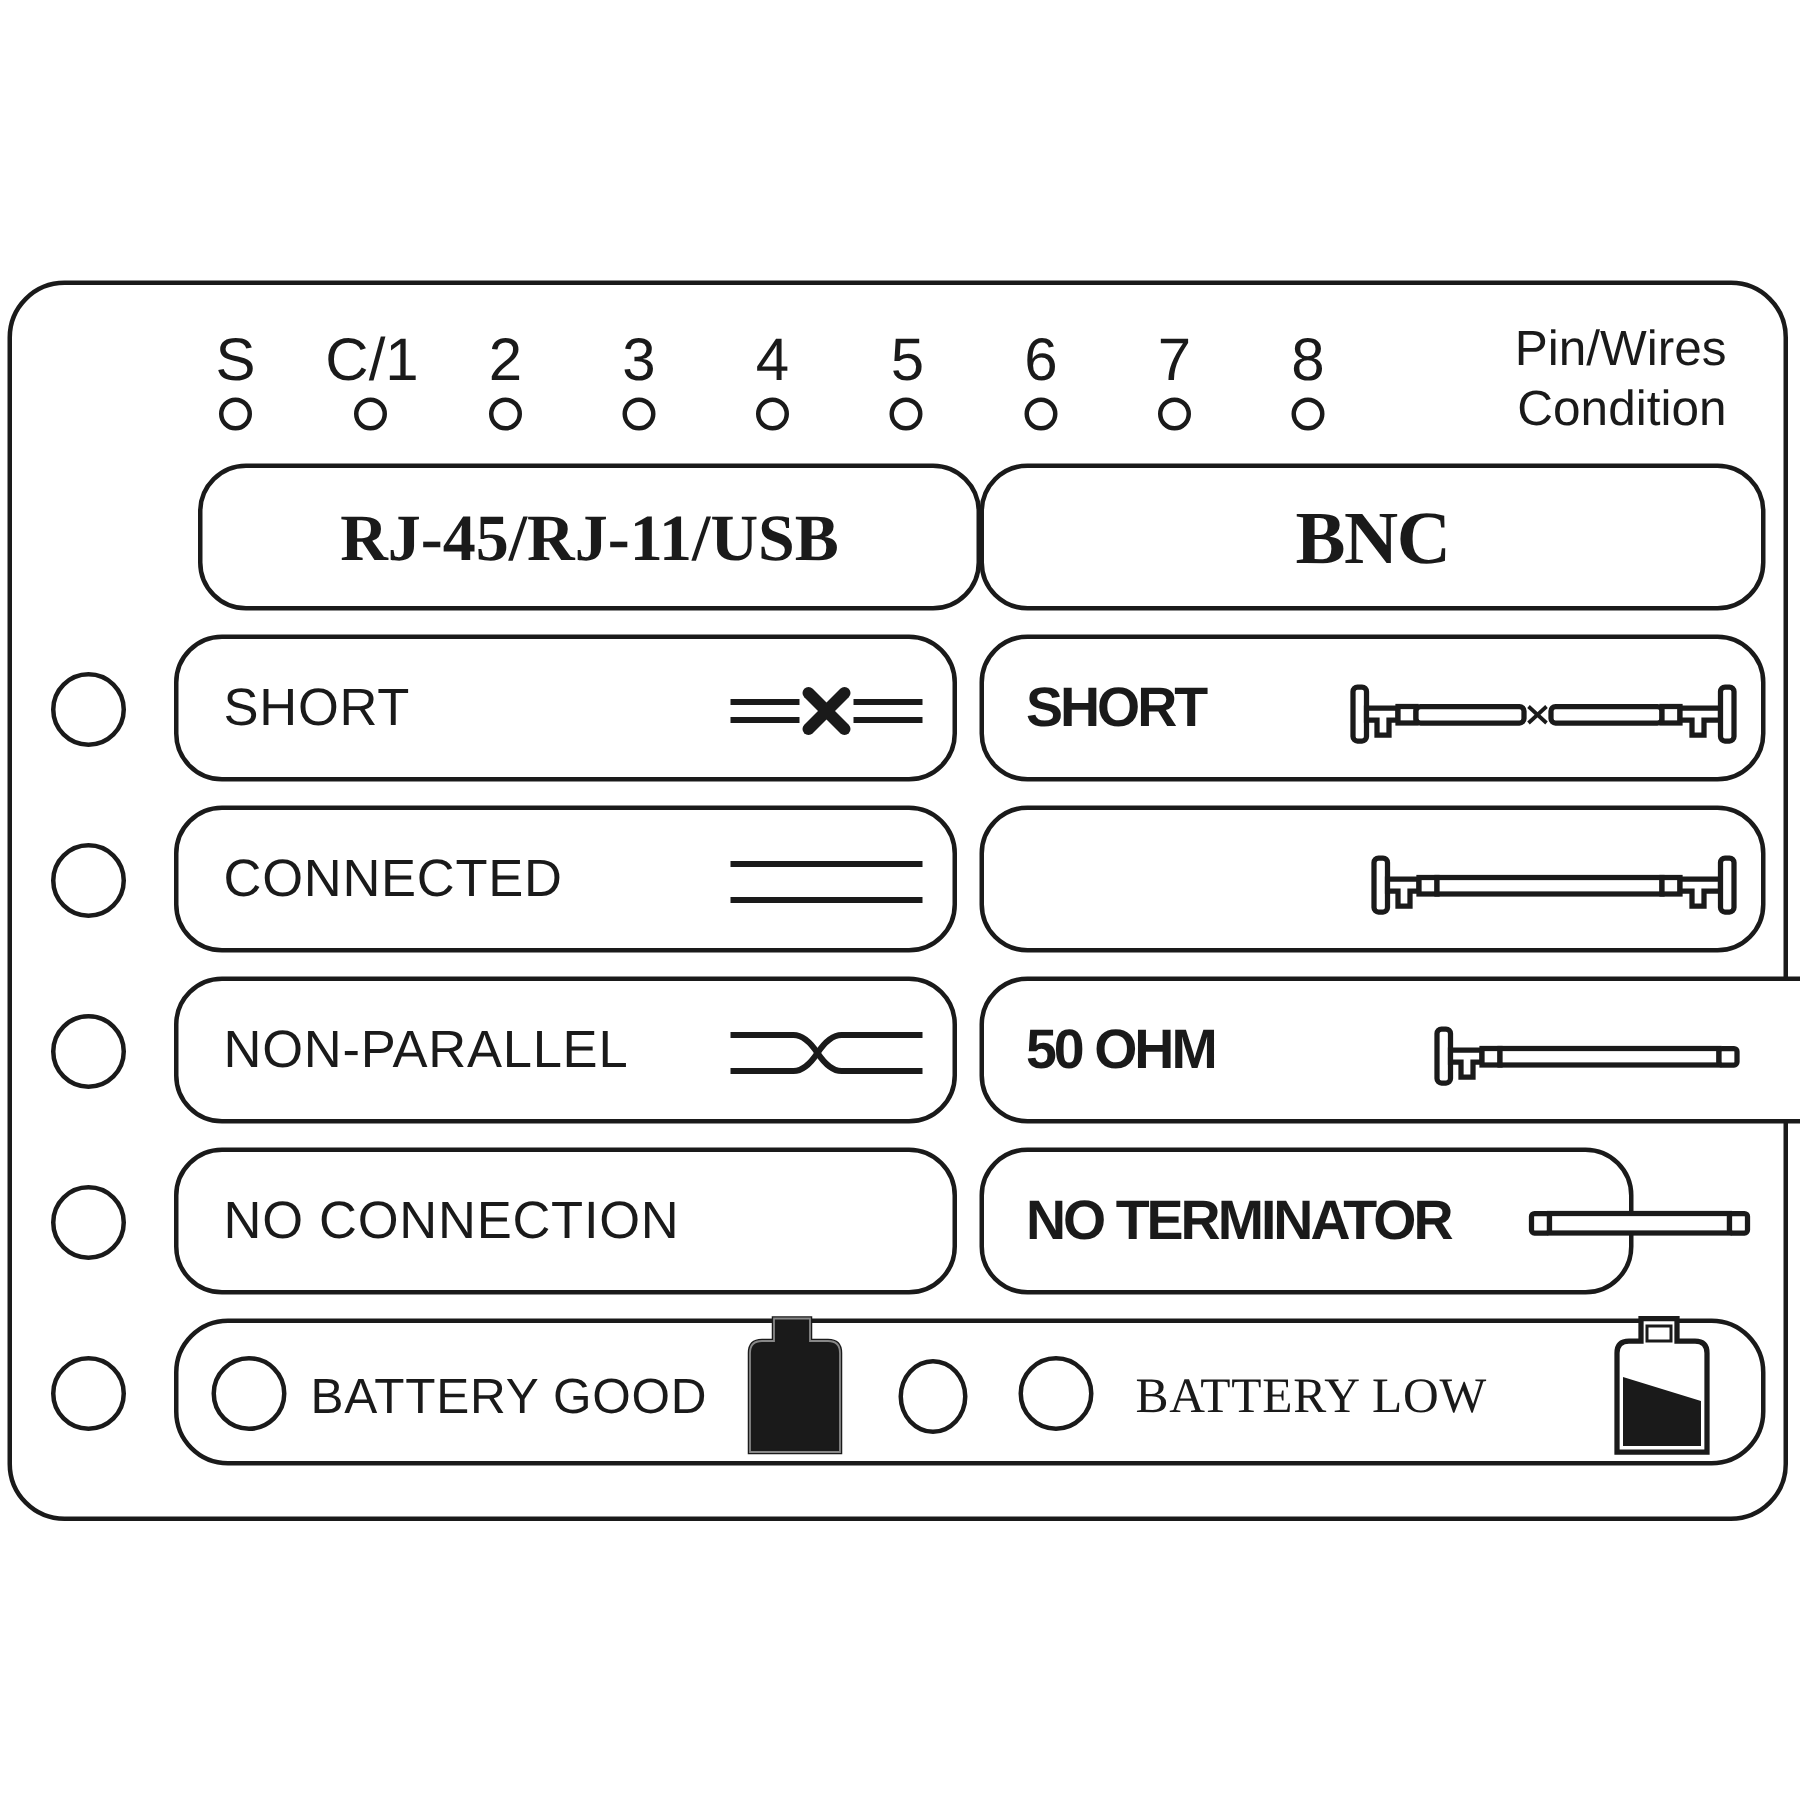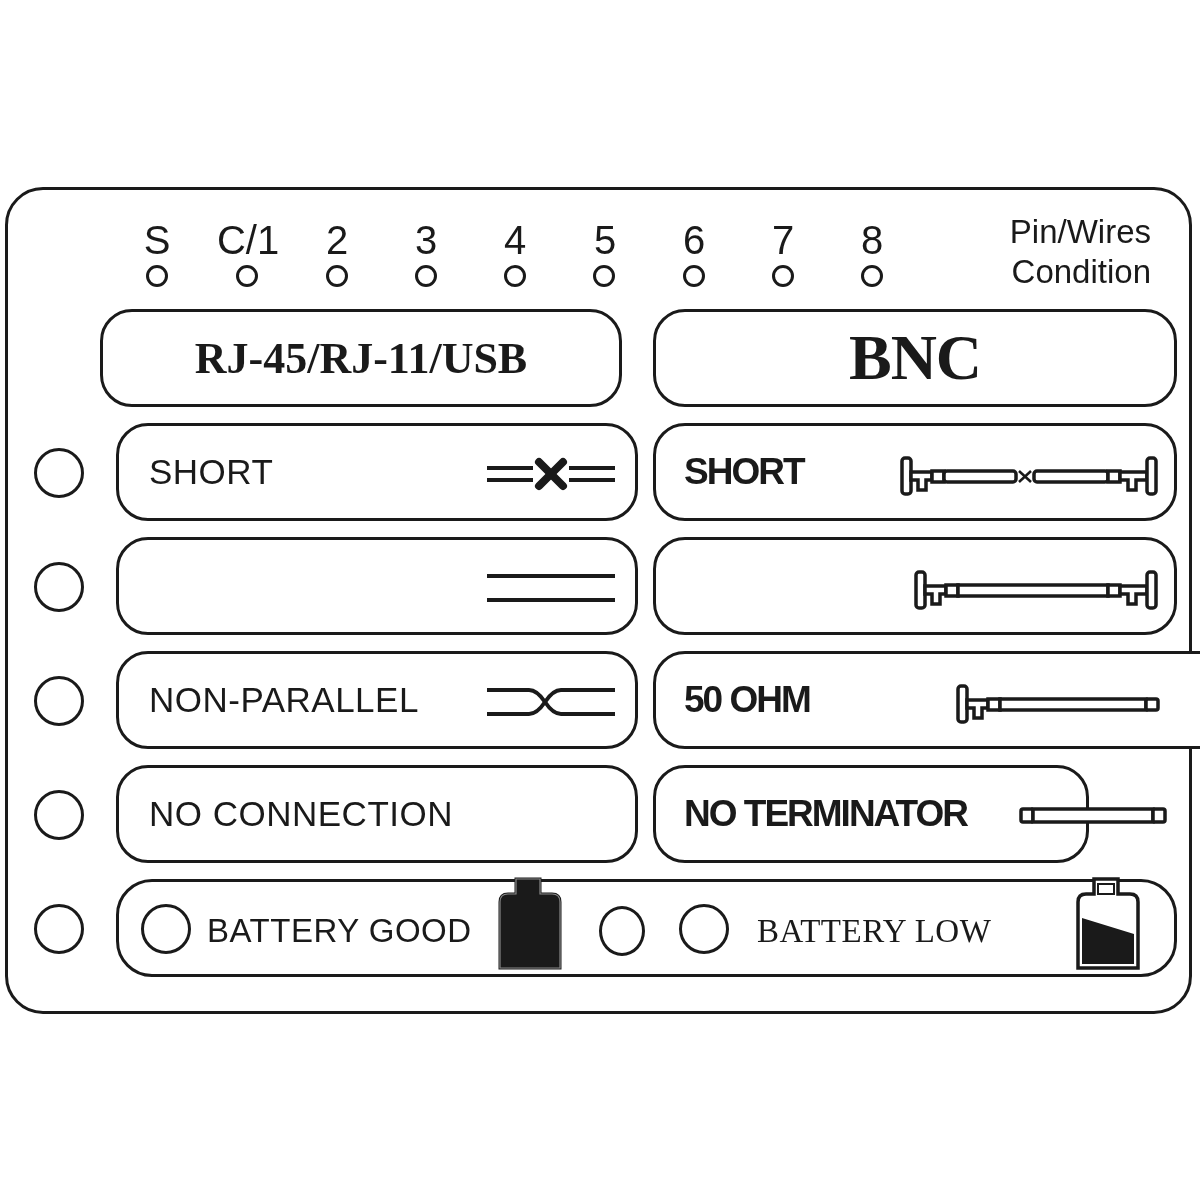--- a/index.html
+++ b/index.html
@@ -3,21 +3,21 @@
 <meta charset="utf-8">
 <style>
   html, body { margin:0; padding:0; background:#ffffff; }
   body { width:1200px; height:1200px; position:relative; overflow:hidden; font-family:"Liberation Sans", sans-serif; color:#1a1a1a; }
   .panel { position:absolute; left:5px; top:187px; width:1187px; height:827px; border:3px solid #1a1a1a; border-radius:38px; box-sizing:border-box; }
   .pin-label { position:absolute; font-size:40px; line-height:40px; text-align:center; width:80px; font-family:"Liberation Sans", sans-serif; }
   .pin-led { position:absolute; width:22px; height:22px; border:3px solid #1a1a1a; border-radius:50%; box-sizing:border-box; }
   .legend { position:absolute; font-size:33px; line-height:40px; right:49px; top:212px; text-align:right; }
   .box { position:absolute; border:3px solid #1a1a1a; border-radius:32px; box-sizing:border-box; background:#fff; }
   .hdr-text { position:absolute; left:0; right:0; top:0; bottom:0; display:flex; align-items:center; justify-content:center; font-family:"Liberation Serif", serif; font-weight:bold; font-size:44px; }
-  .bnc-text { font-size:64px; font-weight:900; letter-spacing:-1px; }
+  .bnc-text { font-size:50px; font-weight:900; letter-spacing:-1px; }
   .row-led { position:absolute; width:50px; height:50px; border:3px solid #1a1a1a; border-radius:50%; box-sizing:border-box; left:34px; }
   .lbl { position:absolute; left:30px; top:0; bottom:0; display:flex; align-items:center; font-size:35px; letter-spacing:0.5px; }
   .lbl-bold { position:absolute; left:28px; top:0; bottom:0; display:flex; align-items:center; font-size:37px; font-weight:bold; letter-spacing:-2px; }
   .icon { position:absolute; }
   .bat-led { position:absolute; width:50px; height:50px; border:3px solid #1a1a1a; border-radius:50%; box-sizing:border-box; }
   .bat-text { position:absolute; font-size:33px; letter-spacing:0.5px; line-height:40px; }
 </style>
 </head>
 <body>
 
@@ -43,21 +43,21 @@
   <div class="pin-led" style="left:683px; top:265px;"></div>
   <div class="pin-led" style="left:772px; top:265px;"></div>
   <div class="pin-led" style="left:861px; top:265px;"></div>
 </div>
 
 <div class="legend">
   <div>Pin/Wires</div>
   <div>Condition</div>
 </div>
 
-<div class="box" style="left:100px; top:309px; width:522px; height:98px;padding-left:23px;">
+<div class="box" style="left:132px; top:309px; width:522px; height:98px;padding-left:23px;">
   <div class="hdr-text">RJ-45/RJ-11/USB</div>
 </div>
 <div class="box" style="left:653px; top:309px; width:524px; height:98px;">
   <div class="hdr-text bnc-text">BNC</div>
 </div>
 
 <div class="row-led" style="top:448px;"></div>
 <div class="row-led" style="top:562px;"></div>
 <div class="row-led" style="top:676px;"></div>
 <div class="row-led" style="top:790px;"></div>
@@ -86,20 +86,21 @@
       <rect x="210" y="17" width="12" height="11"></rect>
       <path d="M249 18 H222 V26 H230 V36 H238 V26 H249 Z"></path>
       <rect x="249" y="4" width="9" height="36" rx="3"></rect>
     </g>
     <line x1="121" y1="17" x2="133" y2="28" stroke="#1a1a1a" stroke-width="2.5"></line>
     <line x1="133" y1="17" x2="121" y2="28" stroke="#1a1a1a" stroke-width="2.5"></line>
   </svg>
 </div>
 
 <div class="box" style="left:116px; top:537px; width:522px; height:98px;">
+  <div class="lbl">CONNECTED</div>
   <svg class="icon" style="left:366px; top:30px;" width="132" height="36" viewBox="0 0 132 36">
     <line x1="2" y1="6" x2="130" y2="6" stroke="#1a1a1a" stroke-width="4"></line>
     <line x1="2" y1="30" x2="130" y2="30" stroke="#1a1a1a" stroke-width="4"></line>
   </svg>
 </div>
 <div class="box" style="left:653px; top:537px; width:524px; height:98px;">
   <svg class="icon" style="left:256px; top:28px;" width="248" height="46" viewBox="0 0 248 46">
     <g fill="#fff" stroke="#1a1a1a" stroke-width="3.5">
       <rect x="4" y="4" width="9" height="36" rx="3"></rect>
       <path d="M13 18 H34 V26 H28 V36 H20 V26 H13 Z"></path>

